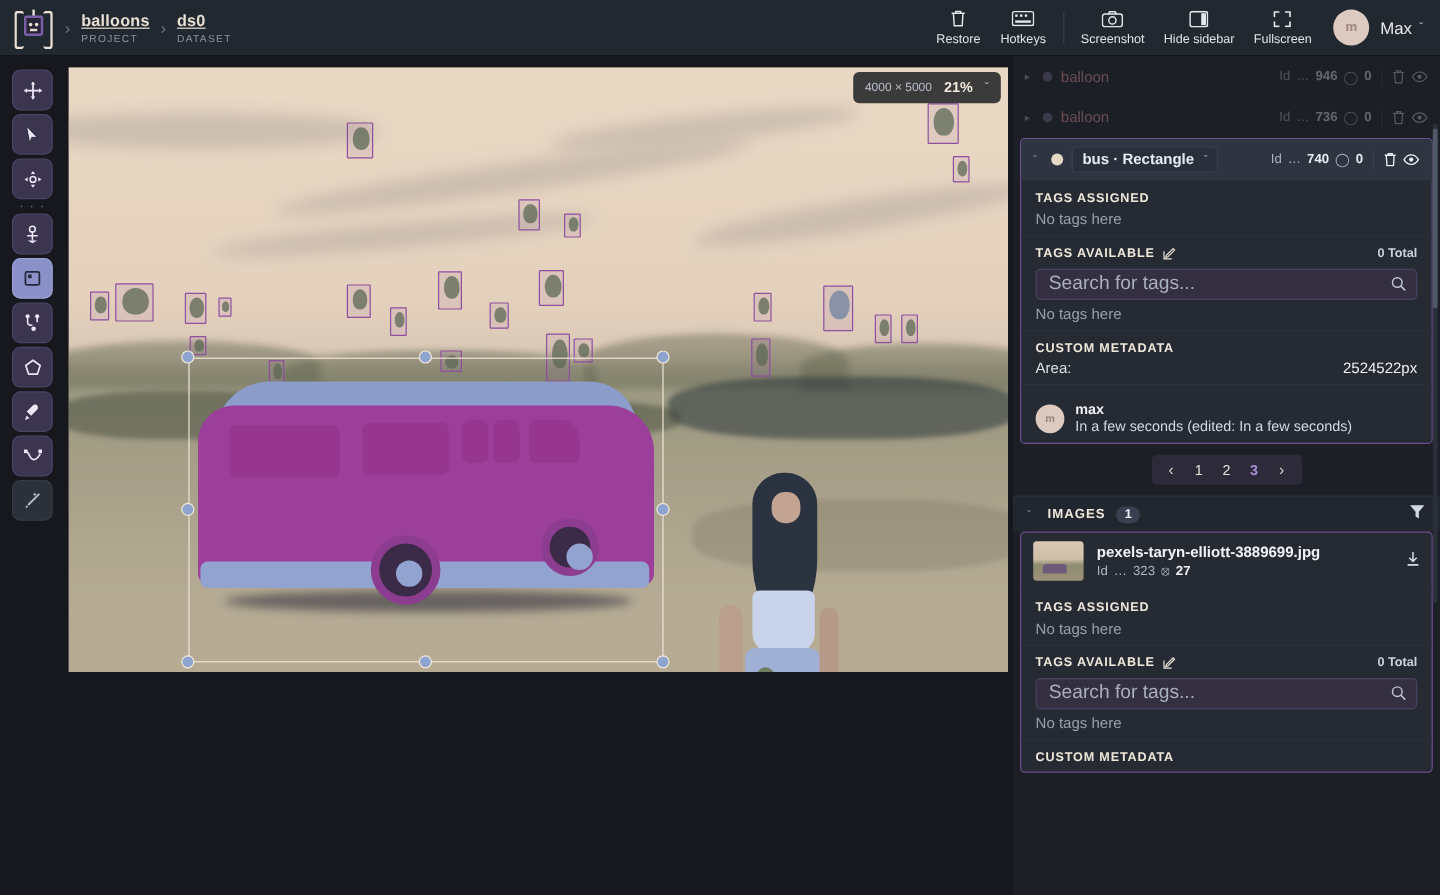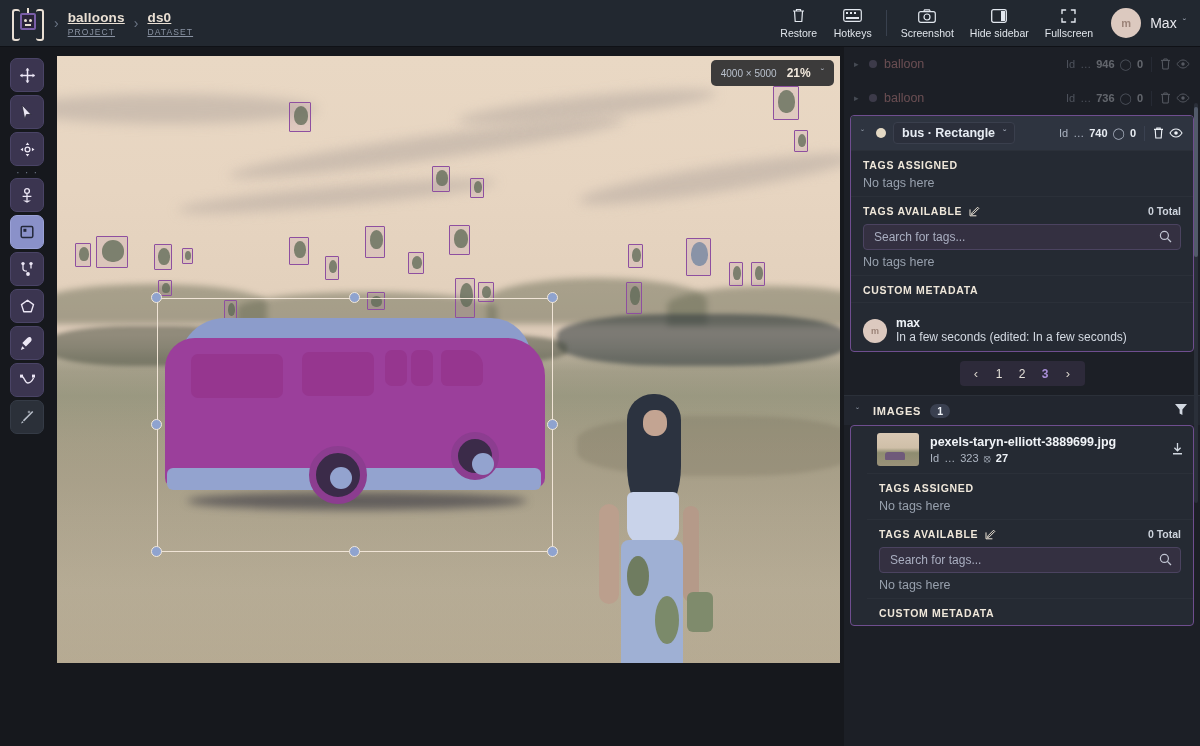--- a/index.html
+++ b/index.html
@@ -42,21 +42,21 @@
     position: absolute; left: 3px; right: 3px; bottom: 2px; height: 2px; background: #e9dfd3;
   }
   .logo-ant { position: absolute; left: 15px; top: 0px; width: 2px; height: 6px; background: #e9dfd3; }
 
   .crumb-sep { color: #6d7787; font-size: 14px; margin: 0 9px; }
   .crumb { display: flex; flex-direction: column; justify-content: center; }
   .crumb-name {
     font-size: 13.5px; font-weight: bold; color: #e9dfd3;
     text-decoration: underline; line-height: 15px; letter-spacing: .2px;
   }
-  .crumb-sub { font-size: 8.5px; color: #8a93a3; letter-spacing: 1.1px; margin-top: 2px; text-decoration: underline; }
+  .crumb-sub { font-size: 8.5px; color: #8a93a3; letter-spacing: 1.1px; margin-top: 2px; }
 
   .hdr-right { margin-left: auto; display: flex; align-items: center; height: 47px; }
   .hdr-btn {
     display: flex; flex-direction: column; align-items: center; justify-content: center;
     min-width: 54px; padding: 0 8px; height: 47px; cursor: pointer; color: #dfe4ea;
   }
   .hdr-btn .ico { height: 17px; display:flex; align-items:center; justify-content:center; }
   .hdr-btn .lbl { font-size: 10.5px; margin-top: 3px; white-space: nowrap; color: #dfe4ea; }
   .hdr-div { width: 1px; height: 26px; background: #39414e; margin: 0 6px; }
   .avatar {
@@ -78,21 +78,21 @@
     background: #3b3550; display: flex; align-items: center; justify-content: center;
     cursor: pointer; border: 1px solid #4a4466;
   }
   .tool.active { background: #8a91c9; border-color: #9aa1d6; }
   .tool.muted { background: #2b3039; border-color: #353b46; }
   .tool svg { display: block; }
   .tool-dots { color: #6d7787; font-size: 11px; height: 9px; line-height: 6px; letter-spacing:1px; }
 
   
   .canvas-wrap {
-    position: absolute; left: 57px; top: 56px; width: 783px; height: 607px;
+    position: absolute; left: 57px; top: 56px; width: 783px; height: 504px;
     overflow: hidden; background: #16181d;
   }
   .photo {
     position: absolute; inset: 0;
     background:
       
       linear-gradient(to bottom,
         rgba(0,0,0,0) 0%, rgba(0,0,0,0) 48%,
         rgba(96,96,74,0.20) 52%, rgba(120,112,92,0.25) 70%, rgba(150,140,118,0.18) 100%),
       
@@ -203,21 +203,21 @@
     display: flex; align-items: center; gap: 7px;
     font-size: 10.5px; font-weight: bold; letter-spacing: .7px; color: #efe7da;
   }
   .sect-hd .tot { margin-left: auto; font-size: 10.5px; color: #cdd3dc; font-weight: bold; letter-spacing: 0; }
   .empty { font-size: 12.5px; color: #97a0ad; margin-top: 5px; }
   .search {
     position: relative; margin-top: 7px; height: 26px;
     background: #343041; border: 1px solid #4b4360; border-radius: 4px;
     display: flex; align-items: center; padding: 0 28px 0 10px;
   }
-  .search span { font-size: 12px; color: #a9aec0; }
+  .search span { font-size: 16px; color: #a9aec0; }
   .search .mag { position: absolute; right: 8px; top: 5px; color: #c2c7d4; }
   .kv { display: flex; align-items: center; margin-top: 4px; font-size: 12.5px; color: #dce1e8; }
   .kv .v { margin-left: auto; color: #eef2f7; }
   .ta {
     margin-top: 7px; height: 42px; background: #343041; border: 1px solid #4b4360;
     border-radius: 4px; padding: 6px 9px; font-size: 12px; color: #a9aec0; position: relative;
   }
   .ta::after {
     content:""; position:absolute; right:3px; bottom:3px; width:7px; height:7px;
     border-right: 1.5px solid #9a9fb0; border-bottom: 1.5px solid #9a9fb0;
@@ -244,21 +244,21 @@
 
   .img-hd {
     display:flex; align-items:center; gap: 9px; height: 30px; padding: 0 12px;
     background: #22262f; border-top: 1px solid #2b3039;
   }
   .img-hd .t { font-size: 11px; font-weight: bold; letter-spacing: .8px; color: #eee6da; }
   .badge {
     background: #3a4050; color: #eef2f7; font-size: 10.5px; font-weight: bold;
     border-radius: 9px; padding: 1px 7px;
   }
-  .img-card { border: 1px solid #6f4e8f; border-radius: 4px; margin: 0 6px; background: #252a33; padding-left: 16px; }
+  .img-card { border: 1px solid #6f4e8f; border-radius: 4px; margin: 0 6px; background: #252a33; }
   .img-row { display: flex; align-items: center; gap: 11px; padding: 7px 10px; }
   .thumb {
     width: 42px; height: 33px; border-radius: 3px; flex: none;
     background: linear-gradient(to bottom, #d9c8b4 0%, #cfbfa8 45%, #8e8d70 60%, #9b9279 100%);
     position: relative; overflow:hidden;
   }
   .thumb .tv { position:absolute; left:8px; bottom:6px; width:20px; height:8px; background:#6f5a7a; border-radius:3px 3px 1px 1px; }
   .img-name { font-size: 12.5px; font-weight: bold; color: #f0f3f7; }
   .img-sub { display:flex; align-items:center; gap: 5px; margin-top: 3px; font-size: 11px; color: #aeb6c3; }
   .img-sub b { color: #eef2f7; }
@@ -667,20 +667,24 @@
               </svg>
           </span>
         </div>
         <div class="empty">No tags here</div>
       </div>
 
       <div class="sect">
         <div class="sect-hd">
             <span>CUSTOM METADATA</span>
           </div>
+        <div class="kv">
+          <span>Area:</span>
+          <span class="v">2524522px</span>
+        </div>
       </div>
 
       <div class="sect">
         <div class="author">
           <span class="av">m</span>
           <span>
             <div class="nm">max</div>
             <div class="tm">In a few seconds (edited: In a few seconds)</div>
           </span>
         </div>

